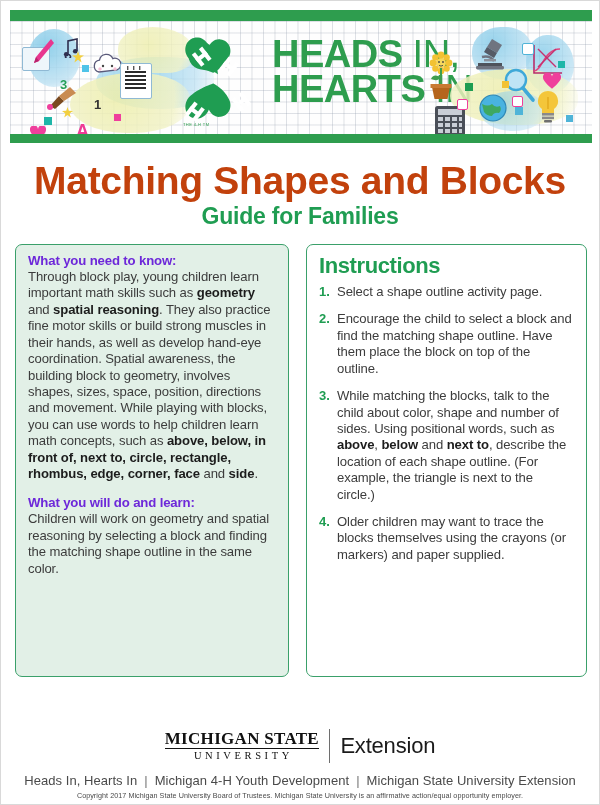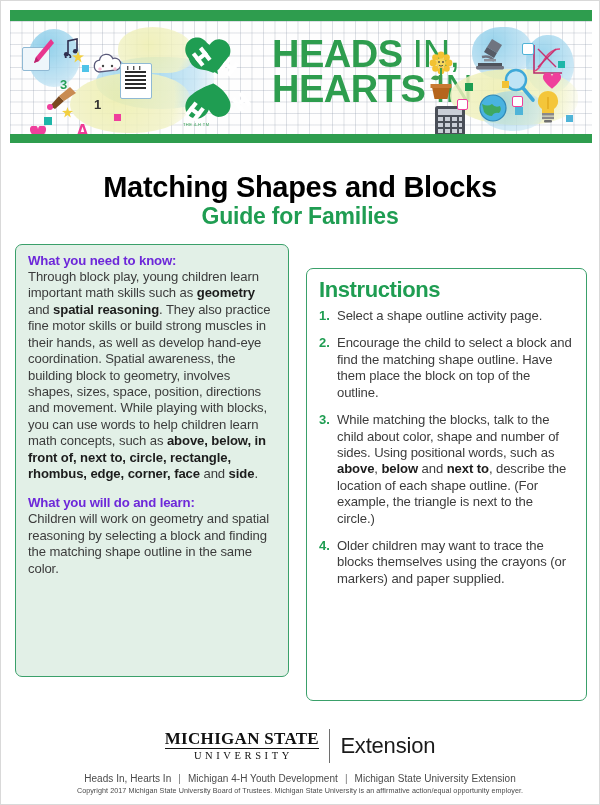--- a/index.html
+++ b/index.html
@@ -91,24 +91,23 @@
   }
 
   
   .doc-title {
     position: absolute;
     left: 0; right: 0;
     top: 158px;
     text-align: center;
     font-family: "Liberation Sans", sans-serif;
     font-weight: 700;
-    font-size: 29px;
-    color: #000000;
+    font-size: 39px;
+    color: #c2410c;
     letter-spacing: -0.3px;
-    margin-top: 12px;
   }
   .doc-subtitle {
     position: absolute;
     left: 0; right: 0;
     top: 202px;
     text-align: center;
     font-family: "Liberation Sans", sans-serif;
     font-weight: 700;
     font-size: 23px;
     color: #1f9d52;
@@ -129,21 +128,20 @@
     height: 433px;
     background: #e2f0e7;
     padding: 8px 12px 10px 12px;
   }
   .panel-right {
     left: 305px;
     width: 281px;
     height: 433px;
     background: #ffffff;
     padding: 8px 12px 16px 12px;
-    margin-top: 24px;
   }
   .panel-heading {
     font-family: "Liberation Sans", sans-serif;
     font-weight: 700;
     font-size: 22px;
     color: #1f9d52;
     letter-spacing: -0.4px;
     margin: 0 0 5px 0;
   }
   .sub-heading {
@@ -243,21 +241,21 @@
   }
 
   .footer-credits {
     position: absolute;
     left: 0; right: 0;
     top: 770px;
     text-align: center;
   }
   .credit-line {
     font-family: "Liberation Sans", sans-serif;
-    font-size: 10px;
+    font-size: 13px;
     color: #4a4a4a;
     line-height: 1.5;
     letter-spacing: 0.05px;
   }
   .credit-line .sep { padding: 0 7px; color: #777; }
   .credit-line.copyright { font-size: 7.2px; }
 </style>
 </head>
 <body>
 

